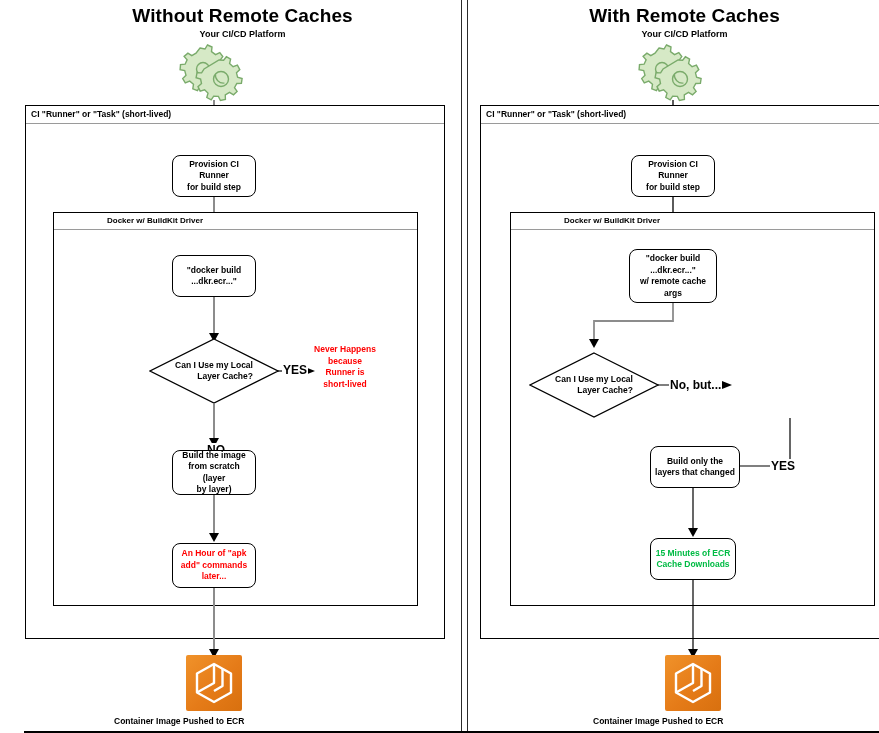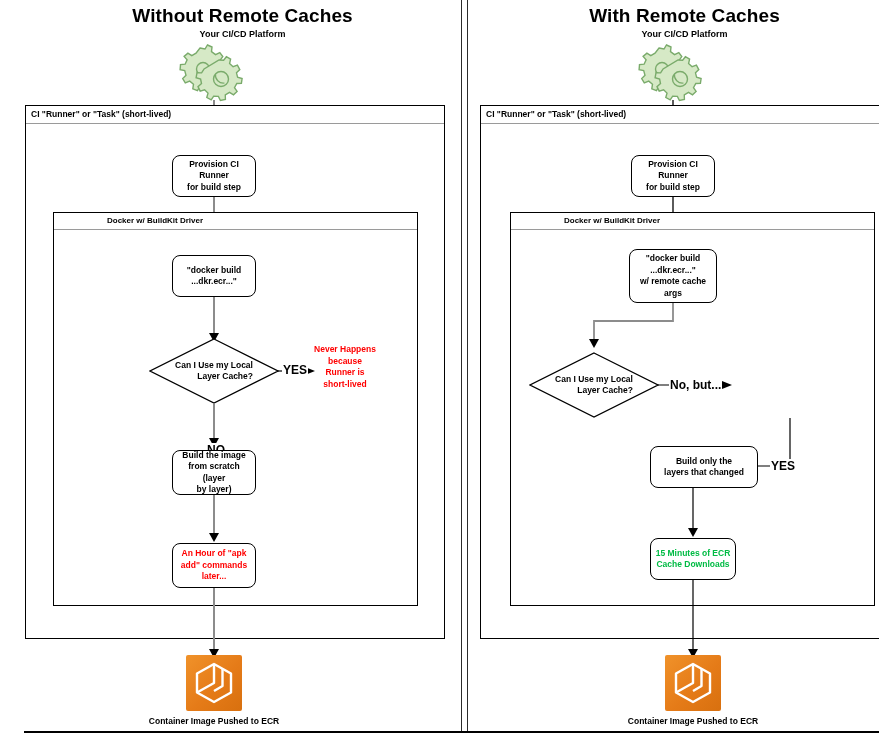--- a/index.html
+++ b/index.html
@@ -49,21 +49,21 @@
   .ftext.red{color:#ff0000;}
   .elabel{position:absolute;font-size:12px;font-weight:bold;background:#fff;padding:0 1px;}
 
   
   .conn{position:absolute;pointer-events:none;}
 
   
   .ecr{position:absolute;width:56px;height:56px;border-radius:2px;
       background:linear-gradient(135deg,#f0922a 0%,#e57b18 55%,#d8700f 100%);}
   .ecr svg{position:absolute;left:0;top:0;}
-  .ecr-cap{position:absolute;text-align:center;font-size:8.5px;font-weight:bold;width:200px;}
+  .ecr-cap{position:absolute;font-size:8.5px;font-weight:bold;width:200px;}
 </style>
 </head>
 <body>
 
 <div id="stage">
 
   <div class="panel" id="panel-left">
 
     <div class="panel-title">Without Remote Caches</div>
     <div class="src-label">Your CI/CD Platform</div>
@@ -274,21 +274,21 @@
     </svg>
     <div class="elabel" style="left:203px;top:378px;">No, but...</div>
 
 
     <svg class="conn" style="left:222px;top:418px;" width="110" height="60">
       <polyline points="102,0 102,48 12,48" fill="none" stroke="#000" stroke-width="1.2"></polyline>
       <polygon points="14,43 4,48 14,53" fill="#000"></polygon>
     </svg>
     <div class="elabel" style="left:304px;top:459px;">YES</div>
 
-    <div class="node" style="left:184px;top:446px;width:108px;height:42px;">
+    <div class="node" style="left:184px;top:446px;width:90px;height:42px;">
       <span>
         <span>Build only the</span><br>
         <span>layers that changed</span>
       </span>
     </div>
 
     <svg class="conn" style="left:217px;top:488px;" width="22" height="52">
       <line x1="10" y1="0" x2="10" y2="42" stroke="#000" stroke-width="1.2"></line>
       <polygon points="5,40 15,40 10,49" fill="#000"></polygon>
     </svg>

